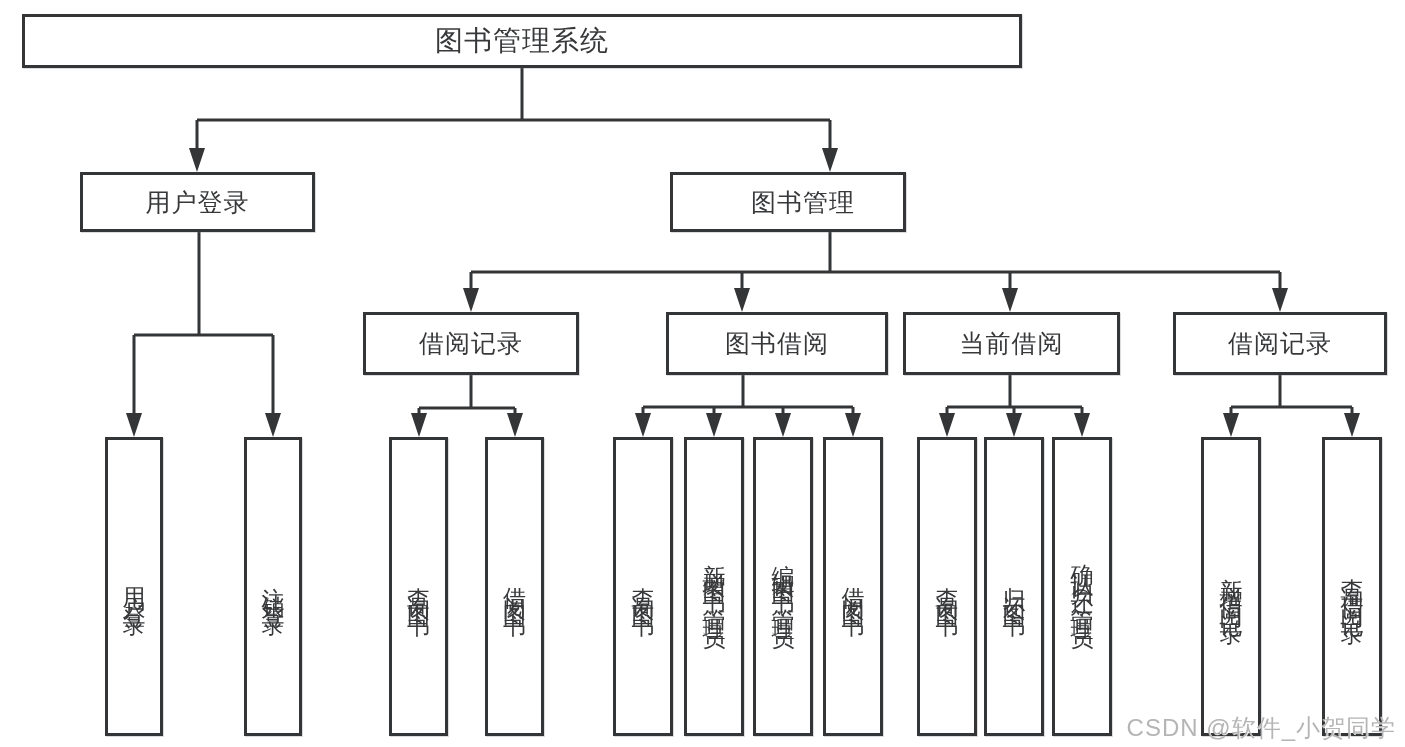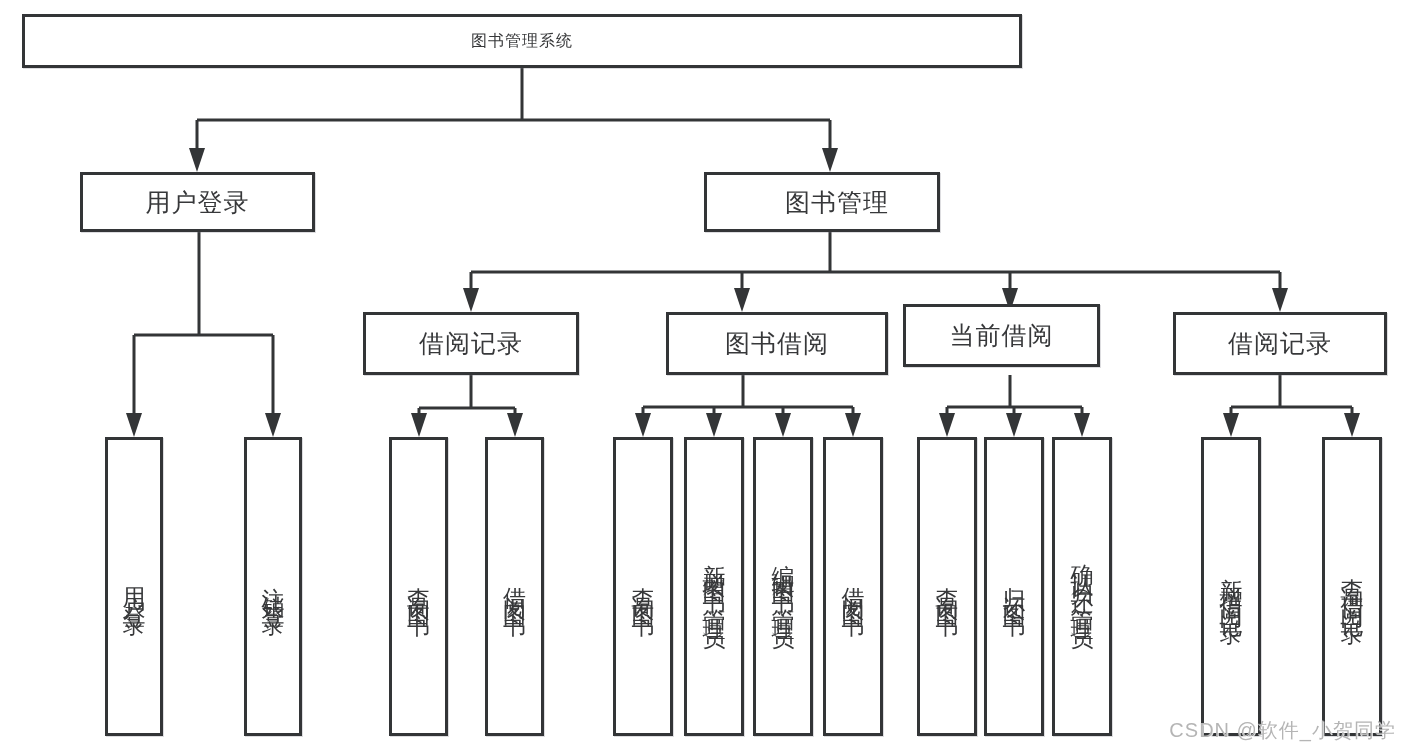--- a/index.html
+++ b/index.html
@@ -35,34 +35,34 @@
     justify-content: center;
     text-align: center;
     box-shadow: 1px 1px 0 rgba(120,120,130,0.25);
   }
   .node.h {
     font-size: 25px;
     letter-spacing: 1px;
     white-space: nowrap;
   }
   .node.root {
-    font-size: 16px;
+    font-size: 28px;
   }
   .node.v {
     writing-mode: vertical-rl;
     text-orientation: mixed;
     font-size: 23px;
     letter-spacing: 9px;
     line-height: 1;
   }
   .watermark {
     position: absolute;
     right: 9px;
     bottom: 3px;
-    font-size: 20px;
+    font-size: 24px;
     letter-spacing: 1px;
     color: #b5b5b5;
     text-shadow: 1px 1px 0 rgba(255,255,255,0.85);
     white-space: nowrap;
     pointer-events: none;
   }
 </style>
 </head>
 <body>
 
@@ -107,25 +107,25 @@
       <polygon points="1006,413 1022,413 1014,437"></polygon>
       <polygon points="1074,413 1090,413 1082,437"></polygon>
       <polygon points="1223,413 1239,413 1231,437"></polygon>
       <polygon points="1344,413 1360,413 1352,437"></polygon>
     </g>
   </svg>
 
   <div class="node h root" style="left:22px; top:14px; width:1000px; height:54px;">图书管理系统</div>
 
   <div class="node h" style="left:80px; top:172px; width:235px; height:60px;">用户登录</div>
-  <div class="node h" style="left:704px; top:172px; width:236px; height:60px;padding-left:30px;">图书管理</div>
+  <div class="node h" style="left:670px; top:172px; width:236px; height:60px;padding-left:30px;">图书管理</div>
 
   <div class="node h" style="left:363px; top:312px; width:216px; height:63px;">借阅记录</div>
   <div class="node h" style="left:666px; top:312px; width:222px; height:63px;">图书借阅</div>
-  <div class="node h" style="left:903px; top:304px; width:197px; height:63px;">当前借阅</div>
+  <div class="node h" style="left:903px; top:312px; width:217px; height:63px;">当前借阅</div>
   <div class="node h" style="left:1173px; top:312px; width:214px; height:63px;">借阅记录</div>
 
   <div class="node v" style="left:105px; top:437px; width:58px; height:299px;">用户登录</div>
   <div class="node v" style="left:244px; top:437px; width:58px; height:299px;">注销登录</div>
 
   <div class="node v" style="left:389px; top:437px; width:59px; height:299px;">查询图书</div>
   <div class="node v" style="left:485px; top:437px; width:59px; height:299px;">借阅图书</div>
 
   <div class="node v" style="left:613px; top:437px; width:60px; height:299px;">查询图书</div>
   <div class="node v" style="left:684px; top:437px; width:60px; height:299px;">新增图书（管理员）</div>

